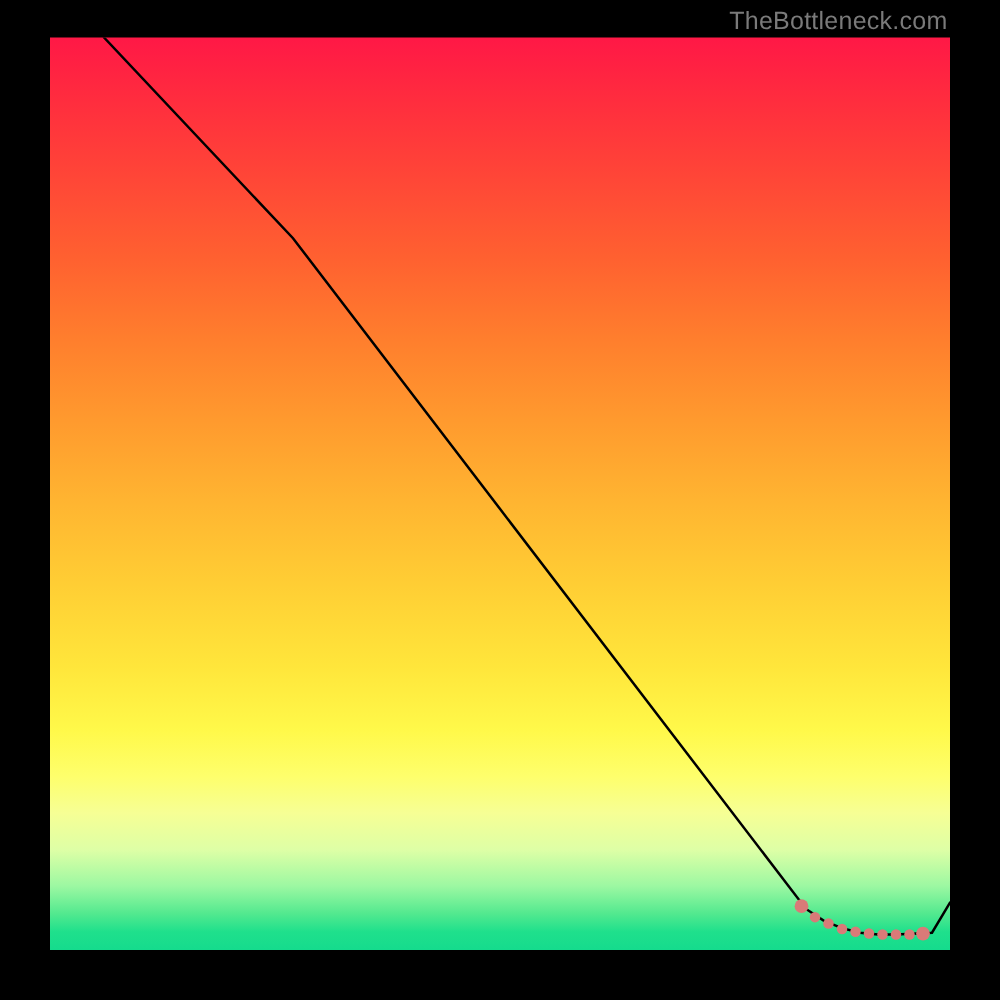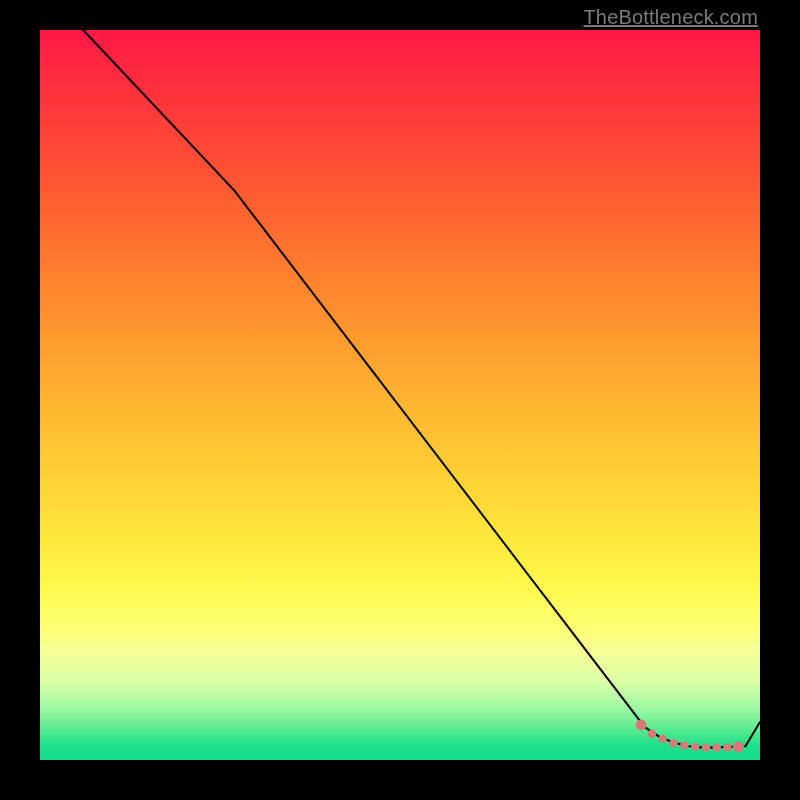--- a/index.html
+++ b/index.html
@@ -54,21 +54,20 @@
     pointer-events: none;
   }
   .attribution {
     position: absolute;
     top: 6px;
     right: 42px;
     color: #7a7a7a;
     font-size: 20px;
     font-weight: 500;
     letter-spacing: 0.2px;
-    text-decoration: underline;
   }
 </style>
 </head>
 <body>
 
 <div class="stage">
   <div class="attribution">TheBottleneck.com</div>
 
   <div class="plot">
     <svg class="overlay" viewBox="0 0 720 730" preserveAspectRatio="none">

